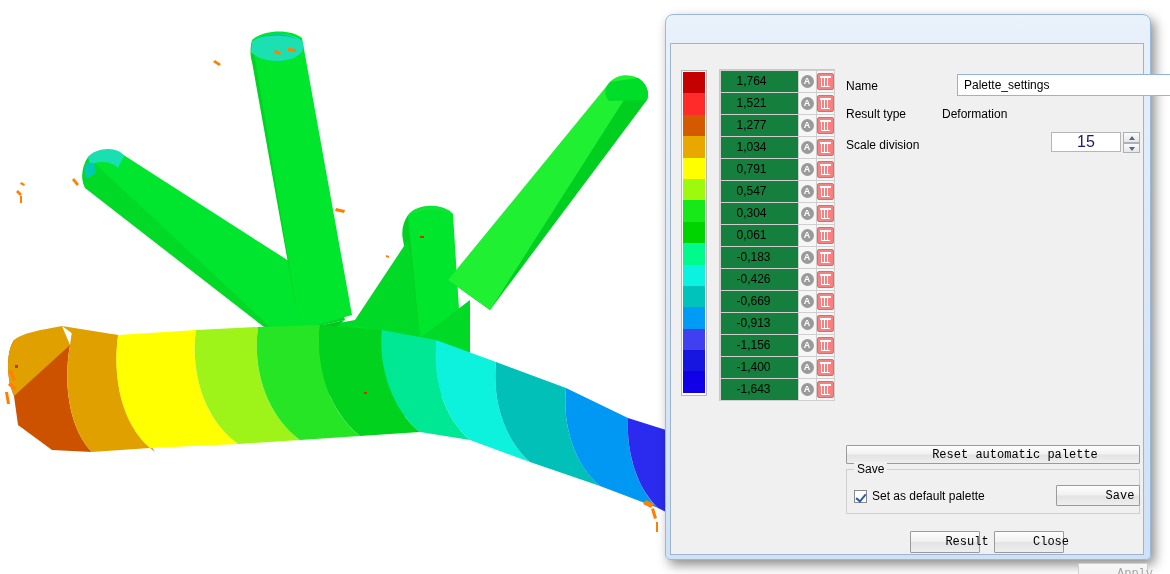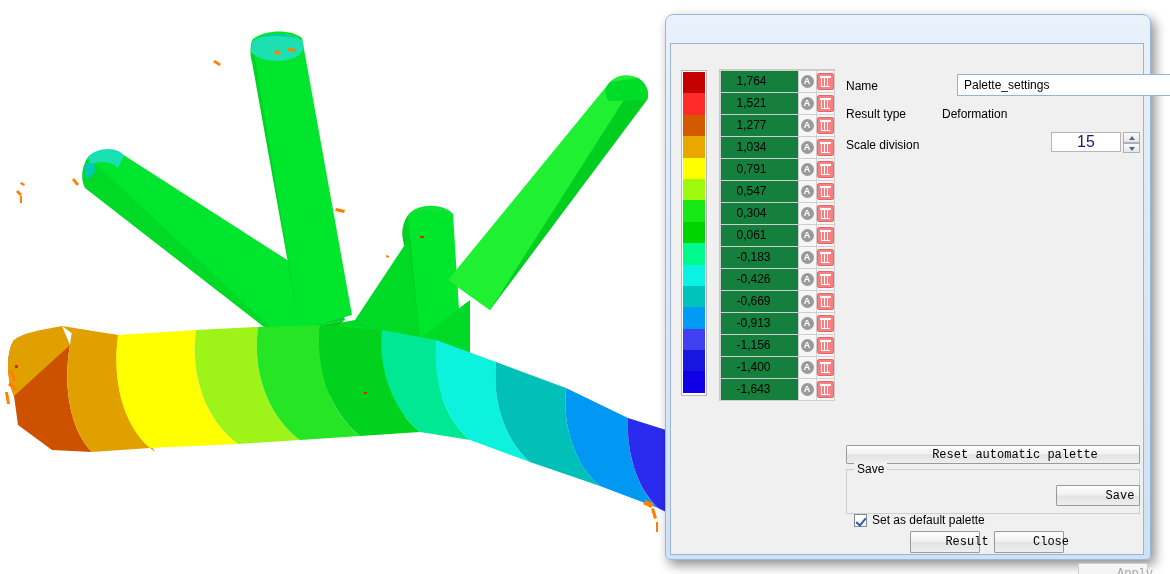--- a/index.html
+++ b/index.html
@@ -120,21 +120,21 @@
   .btn.disabled{color:#a6a6a6;border-color:#cfcfcf;
     background:linear-gradient(180deg,#f7f7f7,#f0f0f0);cursor:default;}
   #reset-btn{left:175px;top:401px;width:294px;height:19px;}
   #save-group{
     position:absolute;left:175px;top:425px;width:294px;height:45px;
     border:1px solid #cfcfcf;box-sizing:border-box;
   }
   #save-group-title{
     position:absolute;left:183px;top:418px;background:#f0f0f0;padding:0 3px;font-size:12px;
   }
-  #chk-wrap{position:absolute;left:183px;top:445px;display:flex;align-items:center;gap:5px;cursor:pointer;margin-top:24px;}
+  #chk-wrap{position:absolute;left:183px;top:445px;display:flex;align-items:center;gap:5px;cursor:pointer;}
   #chk{
     width:13px;height:13px;border:1px solid #8a8a8a;background:#fff;box-sizing:border-box;
     position:relative;
   }
   #chk:after{
     content:"";position:absolute;left:3px;top:1px;width:4px;height:8px;
     border:solid #2a5db0;border-width:0 2px 2px 0;transform:rotate(40deg);
   }
   #save-btn{left:385px;top:441px;width:84px;height:21px;}
   #delete-btn{left:239px;top:487px;width:70px;height:22px;}

